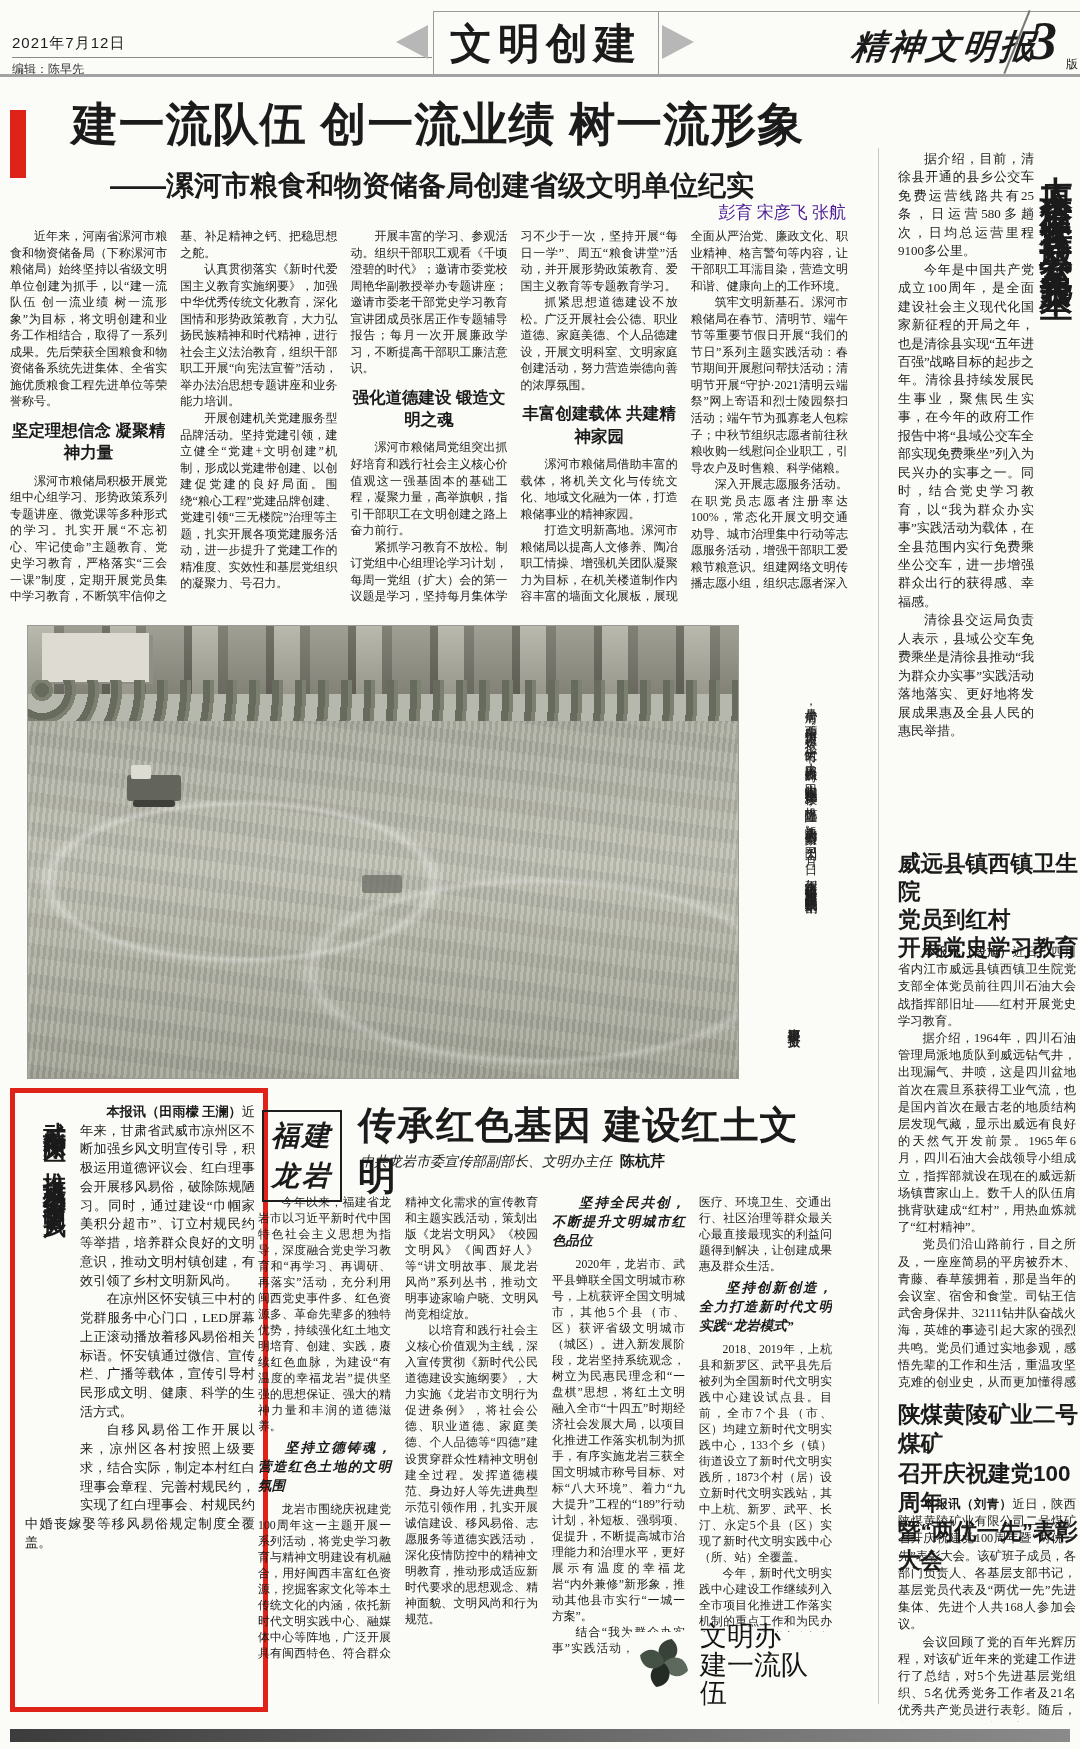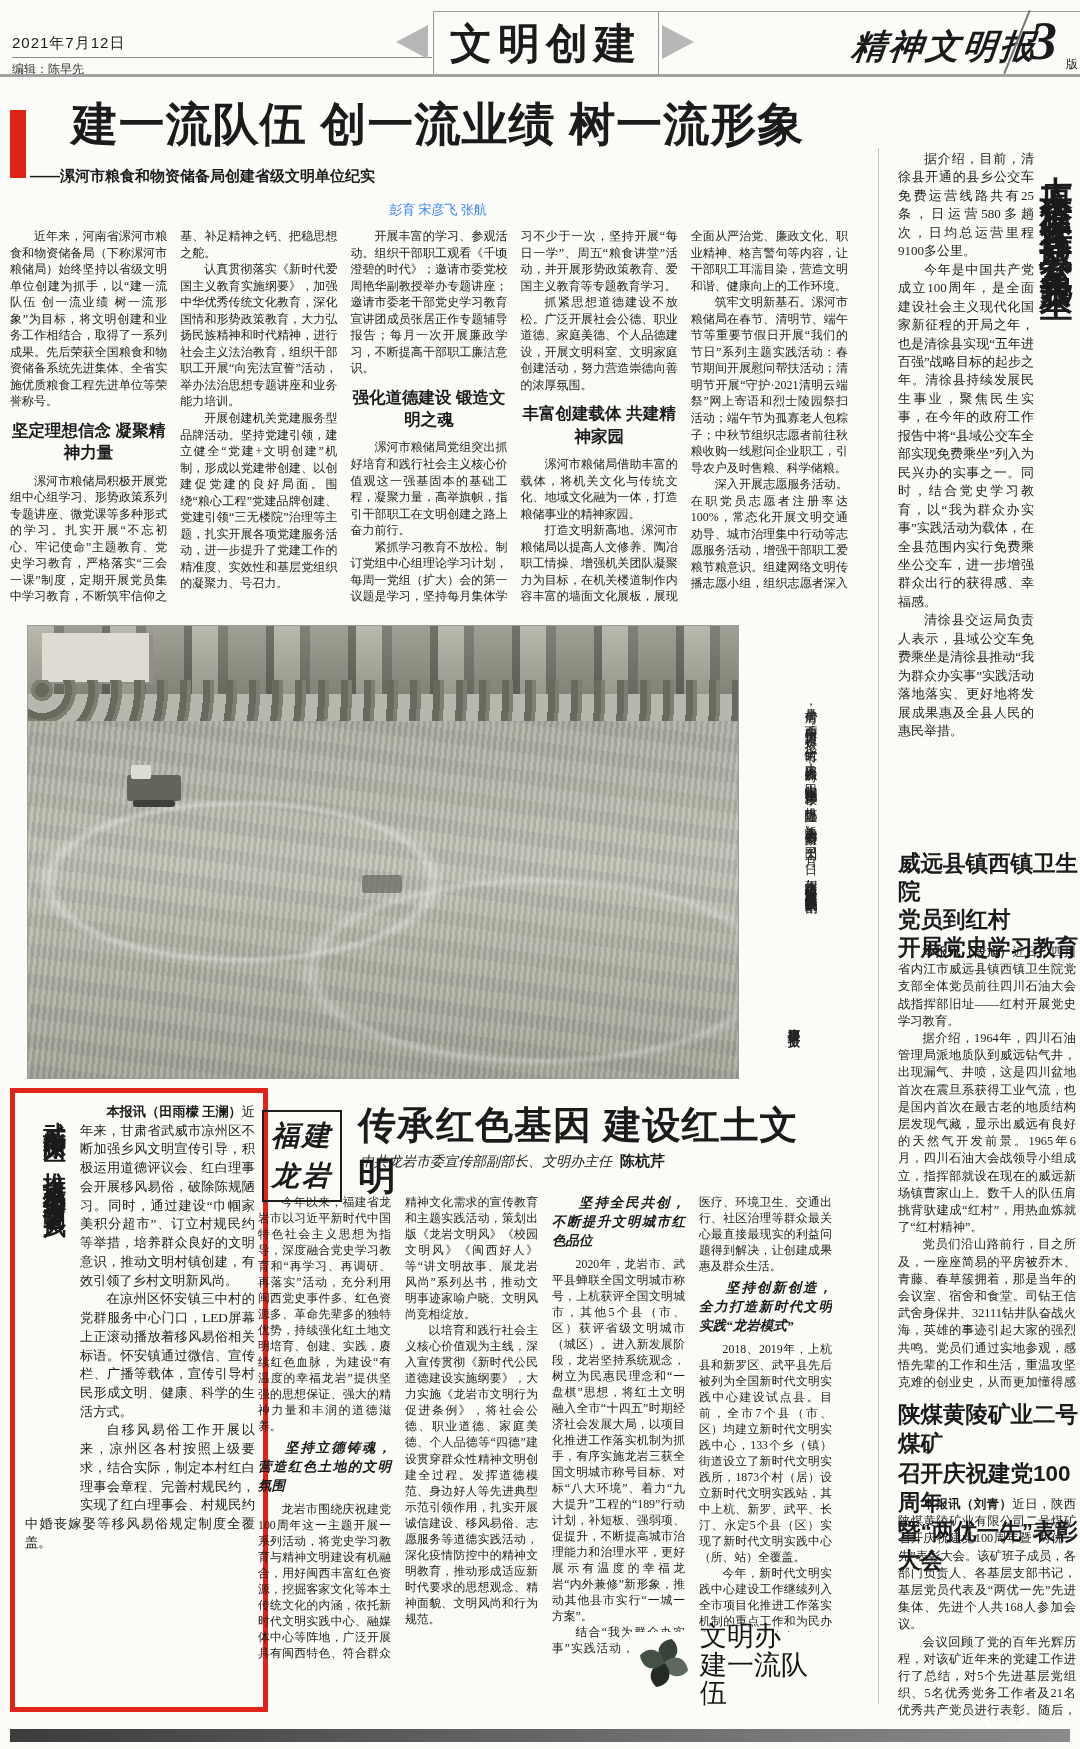--- a/index.html
+++ b/index.html
@@ -21,22 +21,22 @@
   .tri-r{left:662px;border-left:32px solid #b7b7b7;}
   .hdr-paper{left:852px;top:24px;font-size:34px;font-weight:bold;font-style:italic;letter-spacing:3px;transform:skewX(-6deg);}
   .hdr-slash{left:1016px;top:8px;width:2px;height:68px;background:#777;transform:rotate(22deg);}
   .hdr-pagenum{left:1030px;top:10px;font-size:54px;font-weight:bold;font-style:italic;}
   .hdr-pageunit{left:1066px;top:56px;font-size:12px;}
   .hdr-band{left:0;top:74px;width:1080px;height:3px;background:#a2a2a2;}
 
   
   .lead-bar{left:10px;top:110px;width:16px;height:68px;}
   .lead-headline{left:30px;top:98px;width:816px;text-align:center;font-size:46px;font-weight:800;letter-spacing:1px;line-height:1.15;}
-  .lead-dek{left:30px;top:167px;width:816px;font-size:15px;font-weight:bold;}
-  .lead-byline{left:30px;top:201px;width:816px;text-align:center;font-size:13px;color:#3b82f6;}
+  .lead-dek{left:24px;top:167px;width:816px;text-align:center;font-size:28px;font-weight:bold;}
+  .lead-byline{left:30px;top:201px;width:816px;text-align:right;font-size:17px;color:#4c1d95;}
   .lead-body{left:10px;top:228px;width:838px;height:392px;column-count:5;column-gap:13px;
              font-size:12px;line-height:1.38;text-align:justify;overflow:hidden;}
   .lead-body p.p{text-indent:2em;}
   .lead-body p.sub{font-family:"Liberation Sans","DejaVu Sans",sans-serif;font-weight:bold;font-size:16.5px;
                    text-align:center;text-indent:0;line-height:1.35;margin:9px 0;break-inside:avoid;}
 
   
   .photo{left:28px;top:626px;width:710px;height:452px;background:#b7b8ad;outline:1px solid #9c9c94;overflow:hidden;}
   .ph-top{position:absolute;left:0;top:0;width:100%;height:15%;
     background:linear-gradient(180deg,#c6c6be,#a2a29a),

